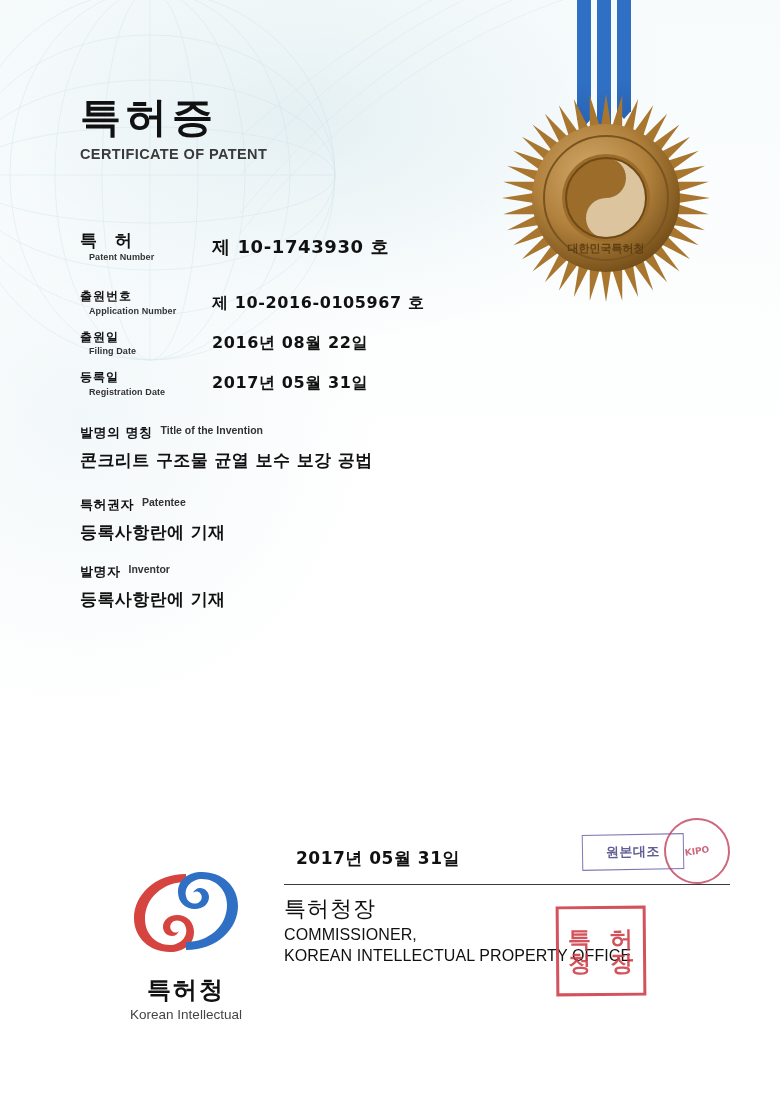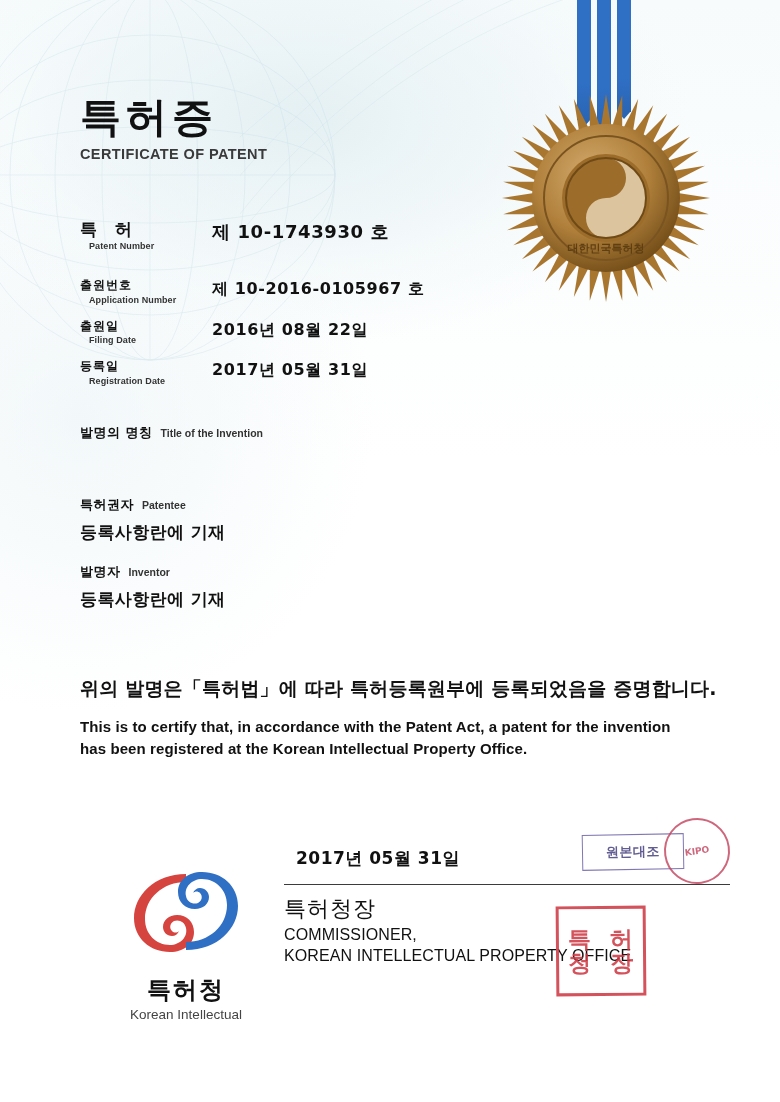--- a/index.html
+++ b/index.html
@@ -108,22 +108,23 @@
 
   
   .fields {
     position: absolute;
     left: 80px;
     top: 218px;
     width: 560px;
   }
   .frow {
     display: flex;
-    align-items: flex-start;
+    align-items: center;
     margin-bottom: 13px;
+    margin-top: 11px;
   }
   .flabel {
     width: 132px;
     flex: 0 0 132px;
     padding-top: 1px;
   }
   .flabel .k {
     font-family: "DejaVu Sans", sans-serif;
     font-size: 12px;
     font-weight: bold;
@@ -152,21 +153,21 @@
   .frow.big { margin-bottom: 26px; }
 
   
   .block {
     position: absolute;
     left: 80px;
     width: 600px;
   }
   .block .cap {
     display: flex;
-    align-items: center;
+    align-items: flex-start;
     gap: 8px;
     margin-bottom: 7px;
   }
   .block .cap .k {
     font-family: "DejaVu Sans", sans-serif;
     font-size: 13px;
     font-weight: bold;
     color: #111;
     letter-spacing: 0.5px;
   }
@@ -481,43 +482,39 @@
       <div class="fvalue">2017년  05월  31일</div>
     </div>
 
   </div>
 
   <div class="block" id="invention-block">
     <div class="cap">
       <span class="k">발명의 명칭</span>
       <span class="e">Title of the Invention</span>
     </div>
+    <div class="val">콘크리트 구조물 균열 보수 보강 공법</div>
   </div>
 
   <div class="block" id="patentee-block">
     <div class="cap">
       <span class="k">특허권자</span>
       <span class="e">Patentee</span>
     </div>
     <div class="val">등록사항란에 기재</div>
   </div>
 
   <div class="block" id="inventor-block">
     <div class="cap">
       <span class="k">발명자</span>
       <span class="e">Inventor</span>
     </div>
     <div class="val">등록사항란에 기재</div>
   </div>
 
-  <div class="certify">
-    <div class="kline">위의 발명은「특허법」에 따라 특허등록원부에 등록되었음을 증명합니다.</div>
-    <div class="eline">This is to certify that, in accordance with the Patent Act, a patent for the invention</div>
-    <div class="eline">has been registered at the Korean Intellectual Property Office.</div>
-  </div>
 
   <div class="sign-date">2017년 05월 31일</div>
   <div class="sign-rule"></div>
 
   <div class="commissioner">
     <div class="k">특허청장</div>
     <div class="e1">COMMISSIONER,</div>
     <div class="e2">KOREAN INTELLECTUAL PROPERTY OFFICE</div>
   </div>
 

